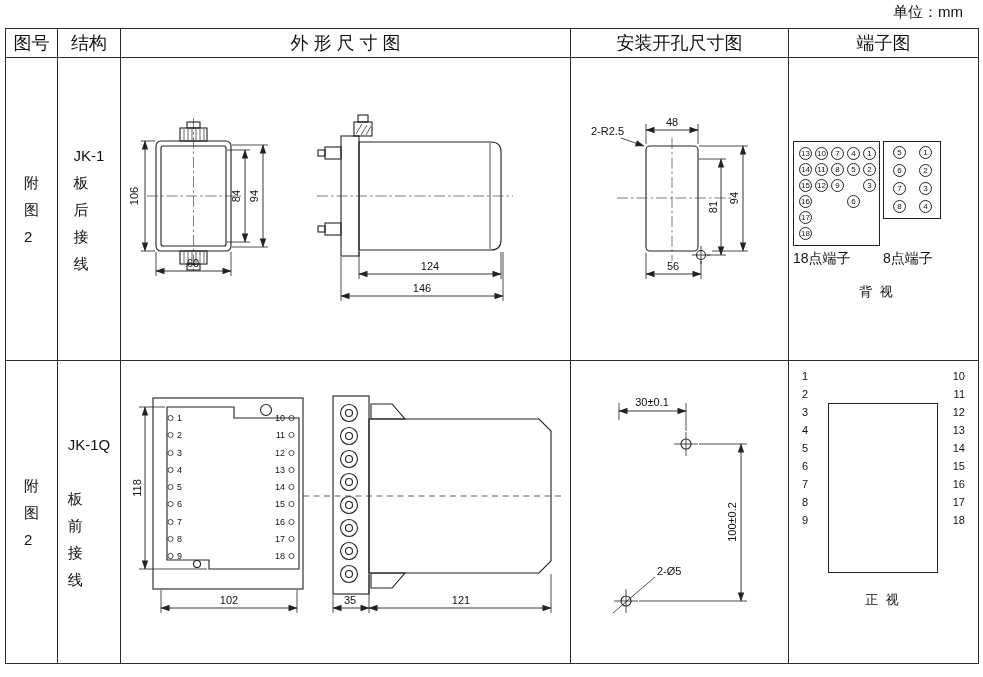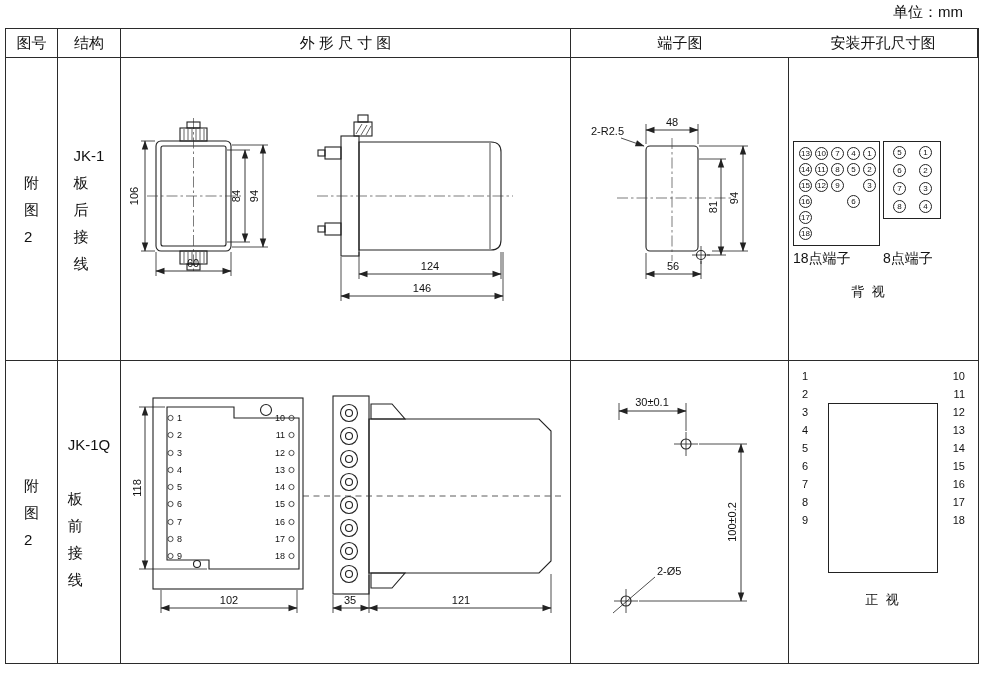--- a/index.html
+++ b/index.html
@@ -4,21 +4,21 @@
 <style>
   html,body{margin:0;padding:0;background:#f6f6f4;}
   body{font-family:"Liberation Sans","DejaVu Sans",sans-serif;color:#111;}
   .page{position:relative;width:983px;height:677px;background:#ffffff;overflow:hidden;}
   .unit{position:absolute;top:3px;left:893px;font-size:15px;}
   .tbl{position:absolute;left:5px;top:28px;width:972px;height:634px;border:1px solid #2b2b2b;
        display:grid;grid-template-columns:52px 63px 450px 218px 189px;grid-template-rows:29px 303px 302px;}
   .c{border-right:1px solid #2b2b2b;border-bottom:1px solid #2b2b2b;box-sizing:border-box;position:relative;overflow:hidden;}
   .ec{border-right:none;}
   .er{border-bottom:none;}
-  .hcell{display:flex;align-items:center;justify-content:center;font-size:15px;}
+  .hcell{display:flex;align-items:center;justify-content:center;font-size:18px;}
   .vcell{display:flex;align-items:center;justify-content:center;text-align:left;
          white-space:pre-line;font-size:15px;line-height:27px;}
   svg{display:block;}
   .ln{fill:none;stroke:#222;stroke-width:1.1;}
   .tn{fill:none;stroke:#222;stroke-width:0.8;}
   .dln{stroke:#222;stroke-width:0.9;}
   .cl{fill:none;stroke:#444;stroke-width:0.7;stroke-dasharray:11 3 2.5 3;}
   .dsh{fill:none;stroke:#333;stroke-width:0.8;stroke-dasharray:6 4.5;}
   .ht{stroke:#222;stroke-width:0.7;}
   .dtx{font-size:11px;fill:#111;}
@@ -48,22 +48,22 @@
 </svg>
 
 <div class="page">
   <div class="unit">单位：mm</div>
 
   <div class="tbl">
 
     <div class="c hcell">图号</div>
     <div class="c hcell">结构</div>
     <div class="c hcell">外 形 尺 寸 图</div>
+    <div class="c hcell">安装开孔尺寸图</div>
     <div class="c hcell ec">端子图</div>
-    <div class="c hcell">安装开孔尺寸图</div>
 
     <div class="c vcell">附
 图
 2</div>
     <div class="c vcell">JK-1
 板
 后
 接
 线</div>
 
@@ -226,21 +226,21 @@
         <div class="tc" style="left:35px;top:4px">1</div>
         <div class="tc" style="left:9px;top:22px">6</div>
         <div class="tc" style="left:35px;top:22px">2</div>
         <div class="tc" style="left:9px;top:40px">7</div>
         <div class="tc" style="left:35px;top:40px">3</div>
         <div class="tc" style="left:9px;top:58px">8</div>
         <div class="tc" style="left:35px;top:58px">4</div>
       </div>
       <div class="tlabel" style="left:4px;top:192px;width:85px">18点端子</div>
       <div class="tlabel" style="left:94px;top:192px;width:56px">8点端子</div>
-      <div class="viewlabel" style="left:10px;top:225px;width:140px">背  视</div>
+      <div class="viewlabel" style="left:18px;top:225px;width:140px">背  视</div>
     </div>
 
     <div class="c vcell er">附
 图
 2</div>
     <div class="c vcell er">JK-1Q
 
 板
 前
 接

